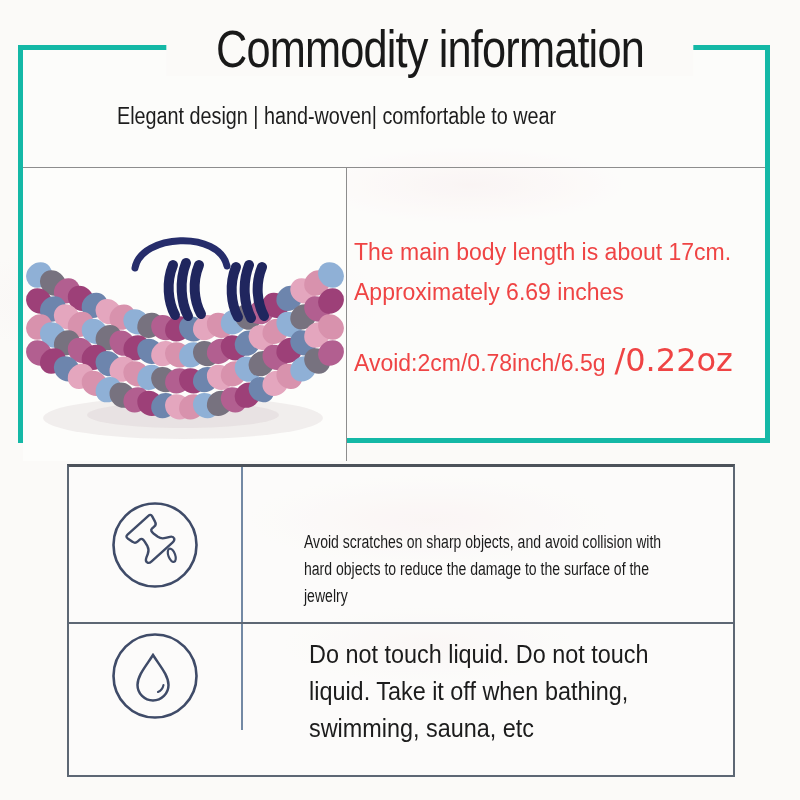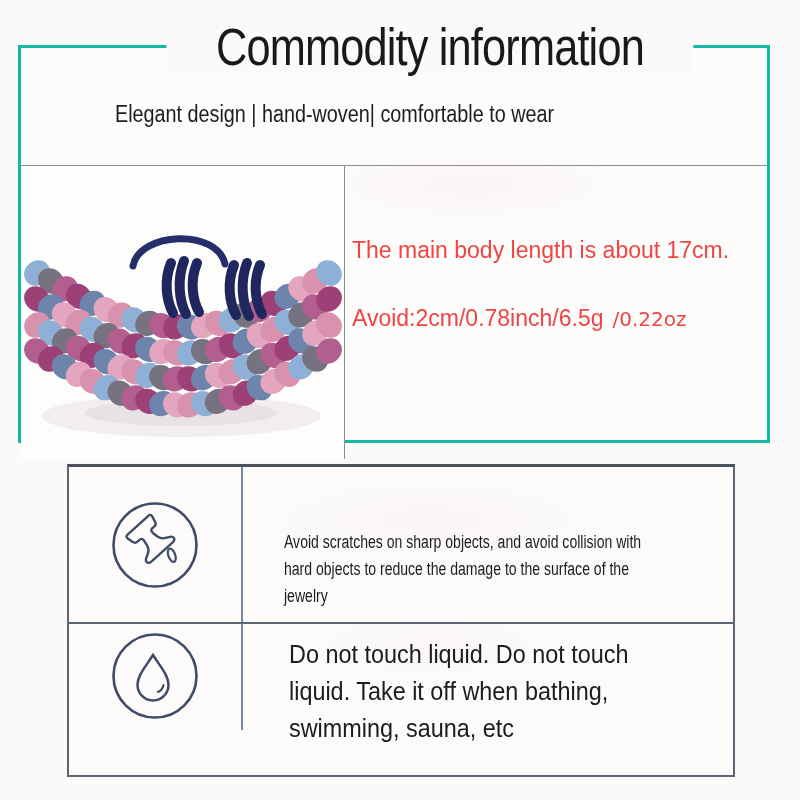--- a/index.html
+++ b/index.html
@@ -17,21 +17,21 @@
     background:
       radial-gradient(220px 55px at 470px 185px, rgba(236,202,206,.22), transparent 70%),
       radial-gradient(260px 65px at 430px 520px, rgba(238,206,210,.20), transparent 70%),
       radial-gradient(210px 55px at 430px 645px, rgba(236,210,214,.16), transparent 70%),
       radial-gradient(300px 90px at 170px 300px, rgba(240,216,218,.20), transparent 72%);
   }
 
   
   .info-box{
     position:absolute;left:18px;top:45px;width:752px;height:398px;
-    border:3px solid #14b8a6;box-sizing:border-box;background:rgba(255,255,255,.35);
+    border:5px solid #14b8a6;box-sizing:border-box;background:rgba(255,255,255,.35);
   }
   .legend{
     position:absolute;top:-27px;left:calc(50% + 36px);transform:translateX(-50%);
     background:#fbfaf8;padding:0 12px;white-space:nowrap;
   }
   .legend .t{
     display:inline-block;font-size:51px;line-height:53px;color:#191919;
     transform:scaleX(.85);transform-origin:center;letter-spacing:-1px;
   }
   .features-row{
@@ -46,29 +46,29 @@
   .img-cell{
     width:324px;border-right:1px solid #8d8d8d;box-sizing:border-box;
     position:relative;background:#fdfdfb;overflow:hidden;
   }
   .img-cell svg{position:absolute;inset:0;}
   .specs-cell{
     flex:1;padding:64px 8px 0 7px;font-size:23px;line-height:40px;color:#ef4444;
   }
   .specs-cell .ln{display:block;white-space:nowrap;}
   .width-line{margin-top:28px;white-space:nowrap;}
-  .width-line .alt{font-family:"DejaVu Sans",sans-serif;font-size:20px;margin-left:9px;}
+  .width-line .alt{font-family:"DejaVu Sans",sans-serif;font-size:32px;margin-left:9px;}
 
   
   .care-box{
     position:absolute;left:67px;top:464px;width:668px;height:313px;
     box-sizing:border-box;background:rgba(255,255,255,.3);
     border:2px solid #5d6774;border-top:3px solid #4c525a;
   }
-  .care-row{display:flex;}
+  .care-row{display:flex;gap:20px;}
   .care-row.r1{height:155px;border-bottom:2px solid #5d6774;box-sizing:content-box;}
   .care-row.r2{height:106px;}
   .icon-cell{
     width:174px;flex:0 0 174px;border-right:2px solid #7389a4;box-sizing:border-box;
     display:flex;align-items:center;justify-content:center;
   }
   .care-text{color:#1c1c1c;}
   .care-text .ln{display:block;white-space:nowrap;}
   .tc1{padding:62px 0 0 41px;}
   .tc1 .cond{font-size:18px;line-height:27px;transform:scaleX(.78);transform-origin:0 0;}
@@ -191,20 +191,21 @@
             <path d="M 176 97 C 169 114 171 133 178 146"></path>
             <path d="M 213 99 C 206 116 208 136 215 149"></path>
             <path d="M 226 97 C 219 115 221 136 228 150"></path>
             <path d="M 239 99 C 232 116 234 135 241 148"></path>
           </g>
         </svg>
       </div>
 
       <div class="specs-cell">
         <span class="ln">The main body length is about 17cm.</span>
+        <span class="ln">Approximately 6.69 inches</span>
         <div class="width-line">
           <span>Avoid:2cm/0.78inch/6.5g</span><span class="alt">/0.22oz</span>
         </div>
       </div>
     </div>
   </div>
 
   <div class="care-box">
 
     <div class="care-row r1">

